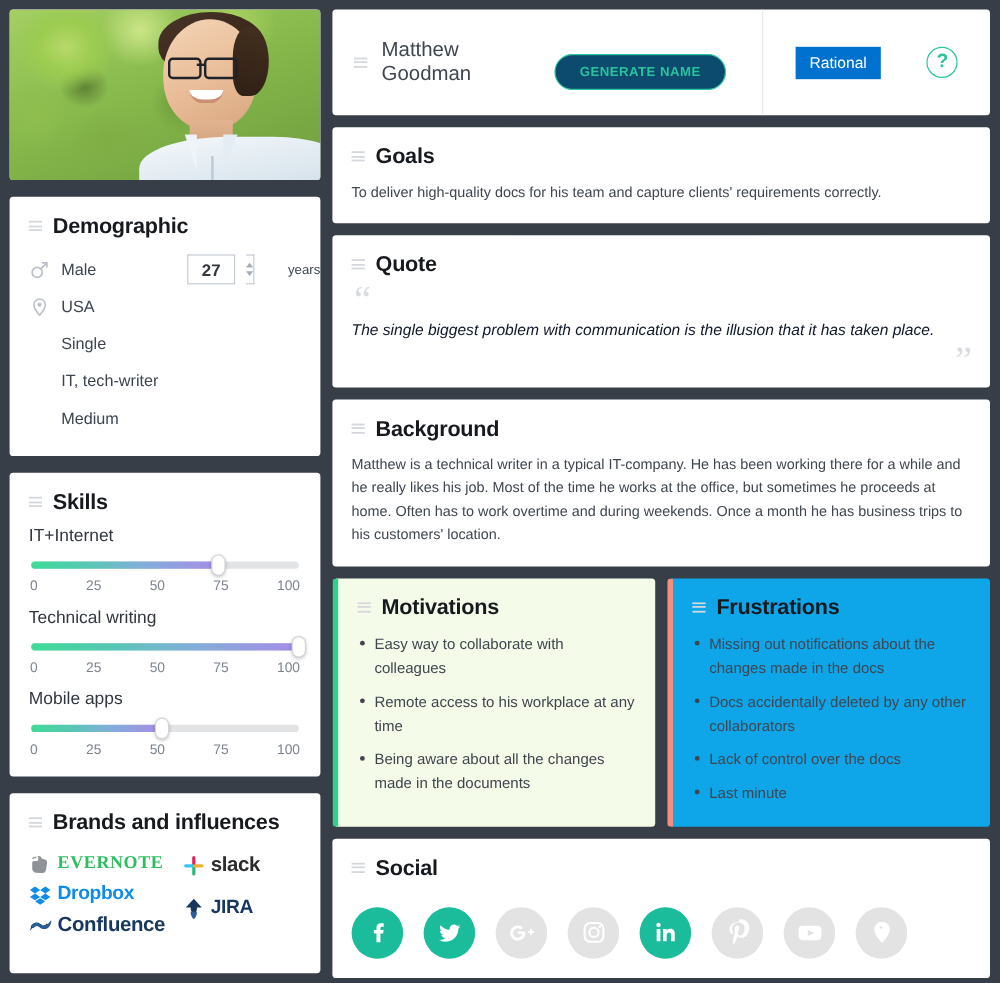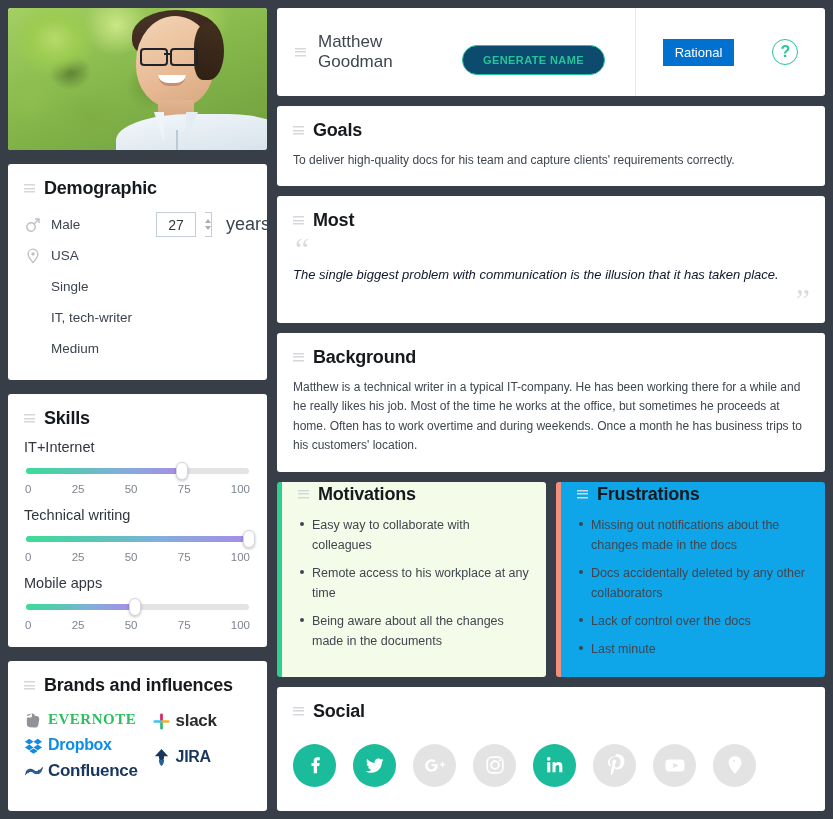--- a/index.html
+++ b/index.html
@@ -98,31 +98,31 @@
   }
 
   
   .demo-row { display: flex; align-items: center; gap: 9px; height: 31px; font-size: 13.5px; color: #3c4450; }
   .demo-icon { width: 18px; flex: none; display: flex; align-items: center; justify-content: center; color: #b9bec7; }
   .demo-spacer { width: 18px; flex: none; }
   .demo-label { min-width: 96px; }
   .num-input {
     width: 40px; height: 25px; border: 1px solid #c6ccd4; background: #fff;
     font-family: "Liberation Sans", sans-serif; font-size: 14px; color: #31363f;
-    text-align: center; padding: 0 2px;
+    text-align: center; padding: 0 2px; font-weight: bold;
   }
   .spinner {
     width: 13px; height: 25px; border: 1px solid #c6ccd4; border-left: none;
     display: flex; flex-direction: column; justify-content: center; align-items: center; gap: 3px;
     background: #fff;
   }
   .spinner span { display: block; width: 0; height: 0; border-style: solid; }
   .spinner .up { border-width: 0 3px 4px 3px; border-color: transparent transparent #a7adb6 transparent; }
   .spinner .dn { border-width: 4px 3px 0 3px; border-color: #a7adb6 transparent transparent transparent; }
-  .years { font-size: 18px; color: #3c4450; margin-left: 5px; }
+  .years { font-size: 11px; color: #3c4450; margin-left: 19px; }
 
   
   .skill { margin-bottom: 12px; }
   .skill:last-child { margin-bottom: 0; }
   .skill-name { font-size: 14.5px; color: #31363f; margin-bottom: 13px; }
   .track-wrap { position: relative; height: 6px; margin: 0 2px; }
   .track { position: absolute; inset: 0; border-radius: 3px; background: #e2e3e5; }
   .fill { position: absolute; left: 0; top: 0; bottom: 0; border-radius: 3px;
     background: linear-gradient(90deg,#3ddc97 0%,#57c7b4 30%,#7fb0d8 58%,#a88ce8 100%); }
   .thumb {
@@ -172,21 +172,21 @@
   .body-text { font-size: 12px; color: #3f464f; line-height: 1.62; }
   .goals-card { flex: none; }
 
   .quote-open { font-size: 32px; color: #d8dbdf; font-family: "Liberation Serif", serif;
     line-height: 0.55; margin: 10px 0 8px 2px; letter-spacing: -1px; }
   .quote-text { font-style: italic; font-size: 13px; color: #0f172a; }
   .quote-close { text-align: right; font-size: 32px; color: #d8dbdf;
     font-family: "Liberation Serif", serif; line-height: 0.4; margin-top: 12px; letter-spacing: -1px; }
 
   .mf-row { display: flex; gap: 10px; }
-  .mf-card { flex: 1; border-radius: 3px; padding: 2px 16px 18px 16px; position: relative; overflow: hidden; }
+  .mf-card { flex: 1; border-radius: 3px; padding: 14px 16px 18px 16px; position: relative; overflow: hidden; }
   .mot { background: #f4fbe9; border-left: 5px solid #2fcf8f; }
   .fru { background: #0ea5e9; border-left: 5px solid #f2907d; }
   .mf-card ul { list-style: none; }
   .mf-card li {
     position: relative; padding-left: 14px; font-size: 12.5px; color: #3f464f;
     line-height: 1.6; margin-bottom: 8px;
   }
   .mf-card li:last-child { margin-bottom: 0; }
   .mf-card li:before {
     content: ""; position: absolute; left: 2px; top: 7px;
@@ -399,21 +399,21 @@
       <div class="card-title">
         <span class="grip"></span>
         <span>Goals</span>
       </div>
       <div class="body-text">To deliver high-quality docs for his team and capture clients' requirements correctly.</div>
     </div>
 
     <div class="card">
       <div class="card-title">
         <span class="grip"></span>
-        <span>Most</span>
+        <span>Quote</span>
       </div>
       <div class="quote-open">“</div>
       <div class="quote-text">The single biggest problem with communication is the illusion that it has taken place.</div>
       <div class="quote-close">”</div>
     </div>
 
     <div class="card">
       <div class="card-title">
         <span class="grip"></span>
         <span>Background</span>

